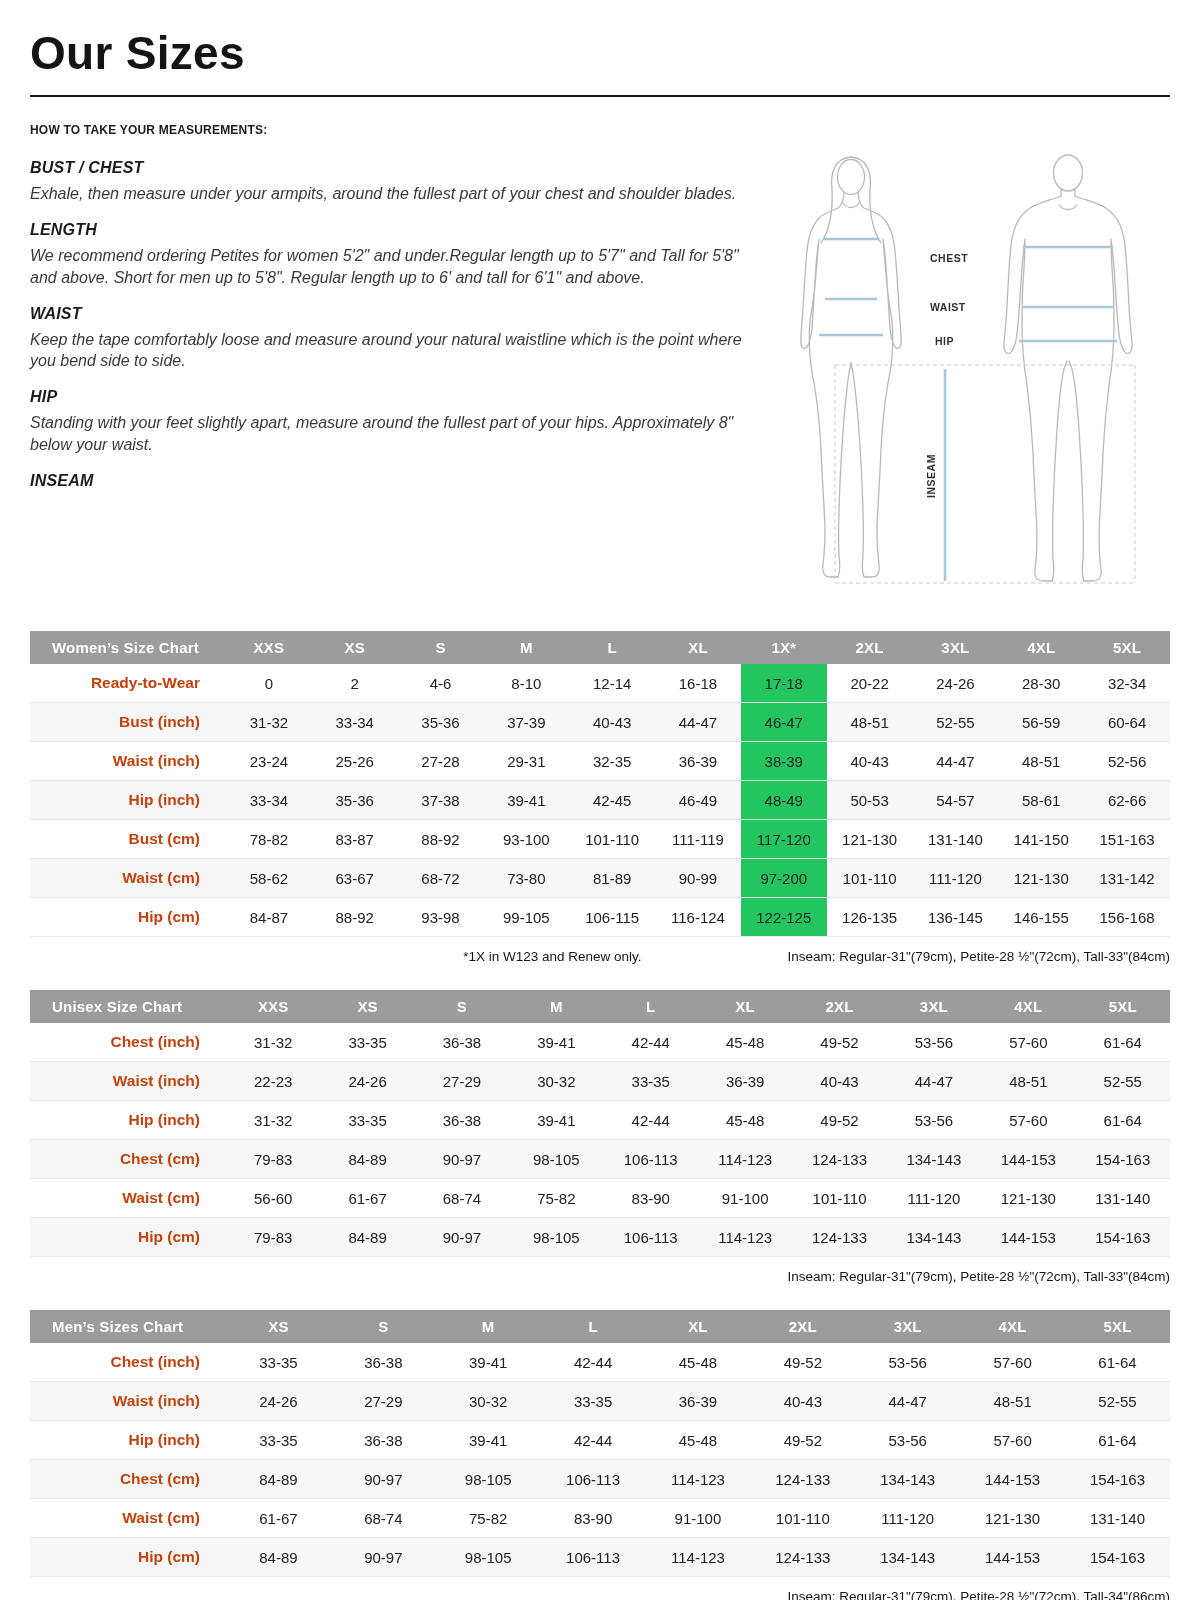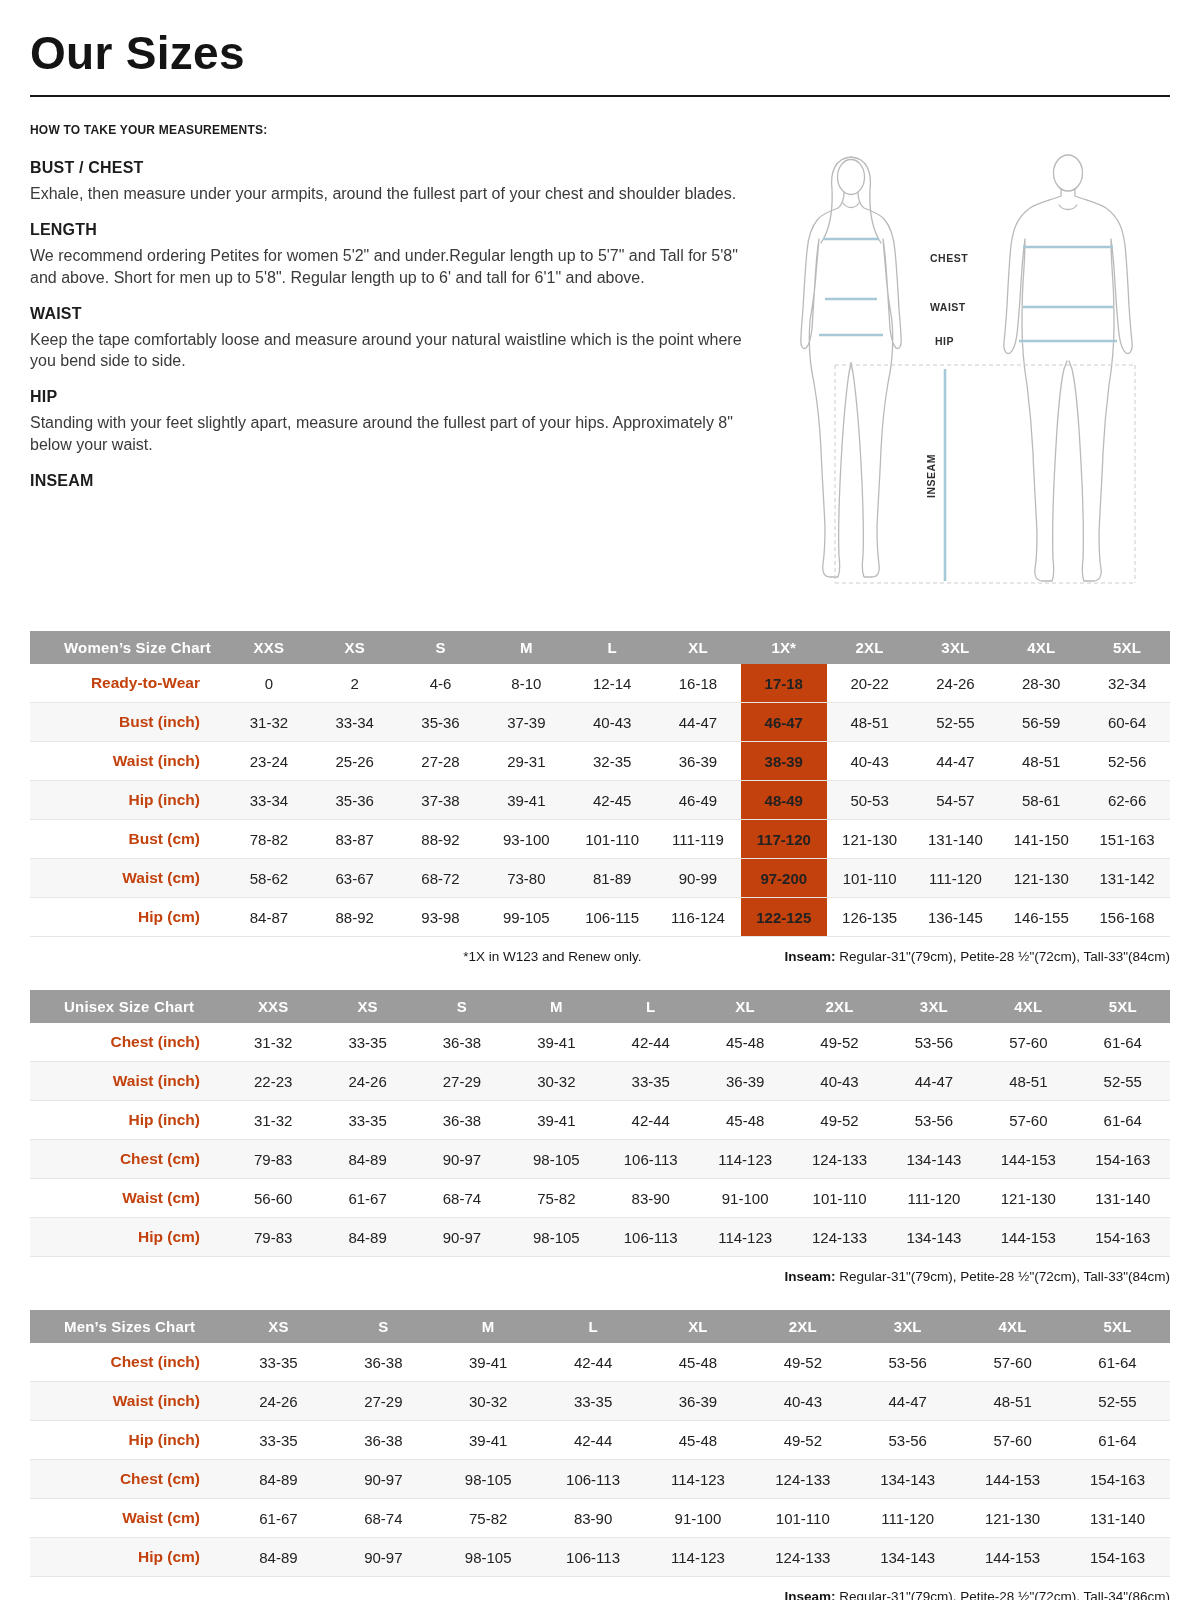--- a/index.html
+++ b/index.html
@@ -9,47 +9,47 @@
     font-family:"Liberation Sans", sans-serif; color:#222;
   }
   .page { padding:26px 30px 0 30px; }
 
   .page-title { font-size:46px; font-weight:800; color:#141414; letter-spacing:.3px; }
   .title-rule { border:none; border-top:2px solid #161616; margin-top:15px; }
 
   .content { display:flex; margin-top:26px; min-height:478px; }
   .instructions { width:736px; padding-right:10px; }
   .instructions-heading { font-size:12px; font-weight:700; color:#1c1c1c; letter-spacing:.2px; margin-bottom:22px; }
-  .measure-section { margin-bottom:17px; }
+  .measure-section { margin-bottom:17px;font-style:italic; }
   .measure-section h3 { font-size:16px; font-weight:700; color:#1c1c1c; margin-bottom:6px; letter-spacing:.2px; }
   .measure-section p { font-size:16px; line-height:1.33; color:#3a3a3a; max-width:715px; }
 
   .figure-wrap { flex:1; display:flex; justify-content:center; align-items:flex-end; }
   .diag-label { font-family:"Liberation Sans",sans-serif; font-size:10.5px; font-weight:700; fill:#2e2e2e; letter-spacing:.5px; }
 
   
   .tables-area { margin-top:8px; }
   .table-block { margin-top:26px; }
   .table-block:first-child { margin-top:30px; }
   table.size-table { width:100%; border-collapse:collapse; table-layout:fixed; }
   table.size-table th, table.size-table td { text-align:center; font-size:15px; }
   table.size-table thead th {
     background:#9c9c9c; color:#fff; font-weight:700; padding:8px 3px; letter-spacing:.2px;
   }
-  table.size-table thead th.label-col { text-align:left; padding-left:34px; }
+  table.size-table thead th.label-col { text-align:left; padding-left:22px; }
   table.size-table tbody td { padding:10px 2px; color:#222; }
   table.size-table tbody tr { border-bottom:1px solid #e6e6e6; }
   table.size-table tbody tr:nth-child(even) { background:#f7f7f7; }
   table.size-table td.row-label { text-align:right; font-weight:700; padding-right:26px; color:#c2410c; font-size:15.5px; }
-  table.size-table td.hl { background:#c2410c;font-weight:bold; }
+  table.size-table td.hl { background:#22c55e; }
 
   .footnote { display:flex; align-items:baseline; margin-top:12px; font-size:13.5px; color:#161616; }
   .footnote .left-note { margin-left:38%; }
   .footnote .inseam { margin-left:auto; }
-  .footnote b { font-weight:700;margin-top:40px; }
+  .footnote b { font-weight:400;margin-top:40px; }
 </style>
 </head>
 <body>
 
 <div class="page">
 
   <h1 class="page-title">Our Sizes</h1>
   <hr class="title-rule">
 
   <div class="content">

